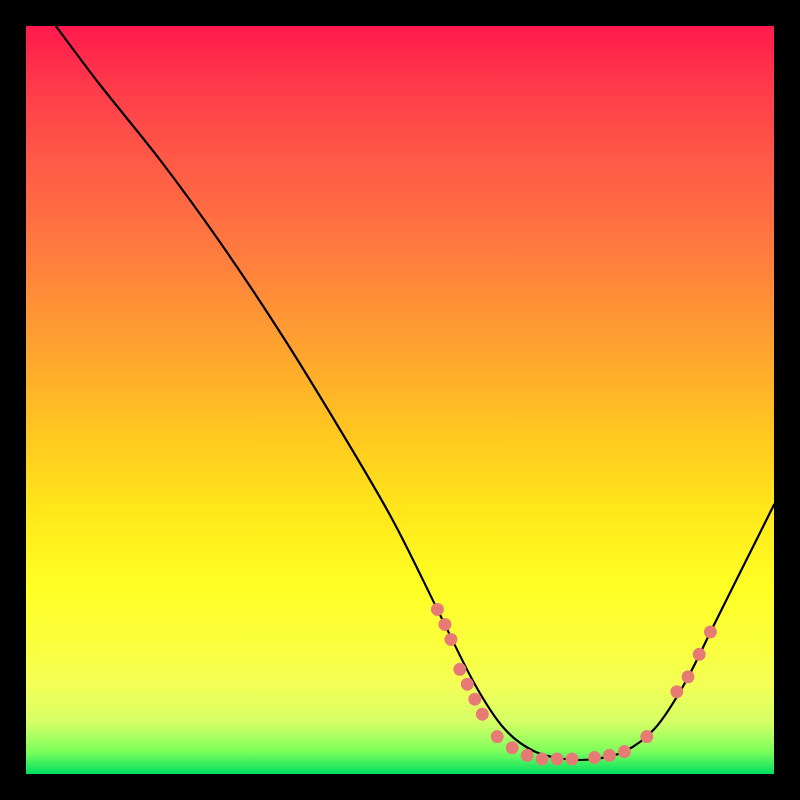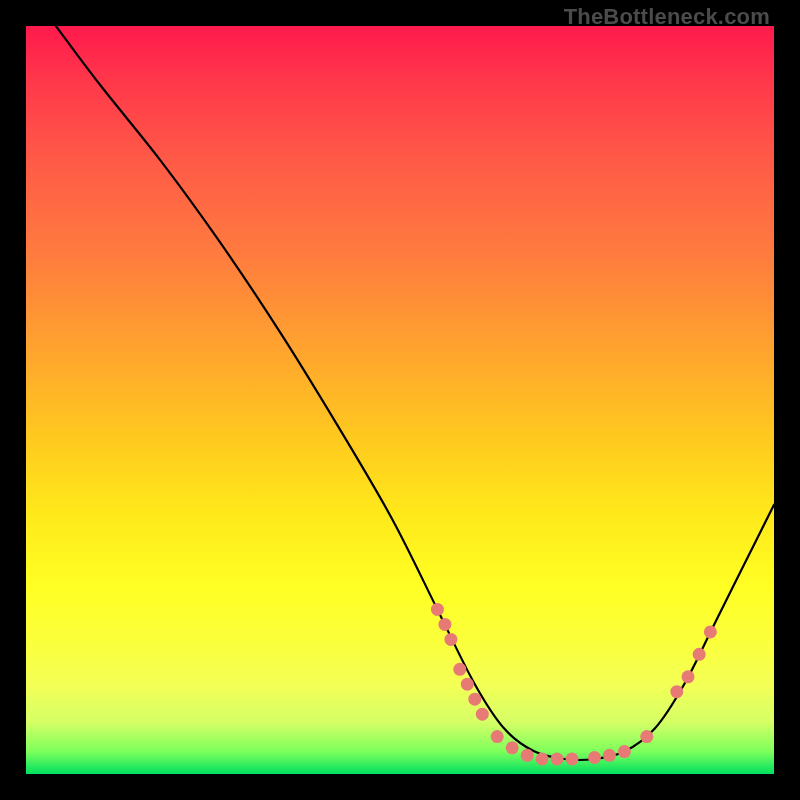--- a/index.html
+++ b/index.html
@@ -83,14 +83,13 @@
           <circle cx="583.4" cy="729.3" r="6.5" fill="#e77a74"></circle>
           <circle cx="598.4" cy="725.6" r="6.5" fill="#e77a74"></circle>
           <circle cx="620.8" cy="710.6" r="6.5" fill="#e77a74"></circle>
           <circle cx="650.8" cy="665.7" r="6.5" fill="#e77a74"></circle>
           <circle cx="662.0" cy="650.8" r="6.5" fill="#e77a74"></circle>
           <circle cx="673.2" cy="628.3" r="6.5" fill="#e77a74"></circle>
           <circle cx="684.4" cy="605.9" r="6.5" fill="#e77a74"></circle>
         </g>
     </svg>
   </div>
-  <div class="watermark">TheBottleneck.com</div>
 </div>
 
 </body></html>

